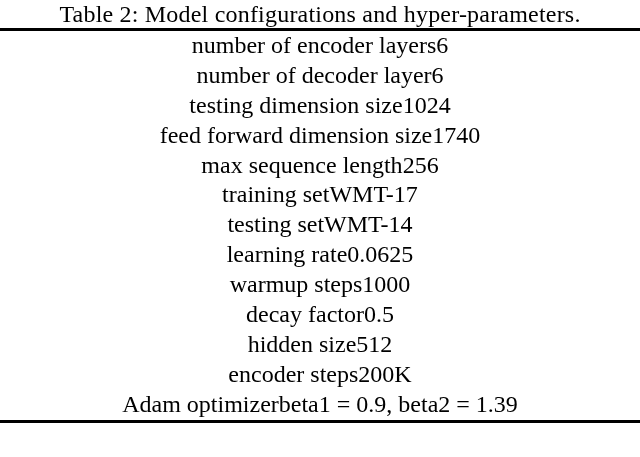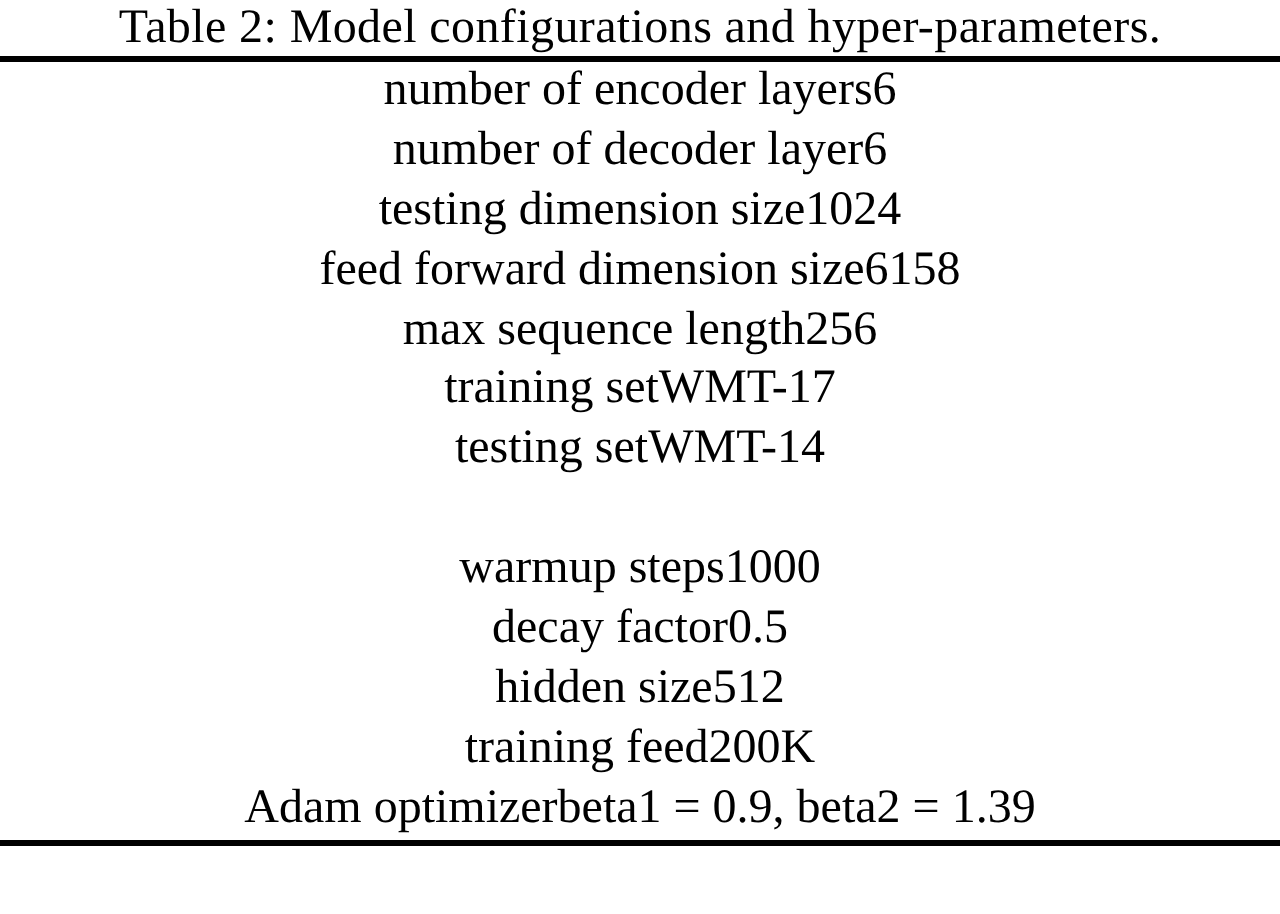--- a/index.html
+++ b/index.html
@@ -68,59 +68,61 @@
         <span class="hp-value">6</span>
       </div>
 
       <div class="hp-row">
         <span class="hp-label">testing dimension size</span>
         <span class="hp-value">1024</span>
       </div>
 
       <div class="hp-row">
         <span class="hp-label">feed forward dimension size</span>
-        <span class="hp-value">6158</span>
+        <span class="hp-value">1740</span>
       </div>
 
 
       <div class="hp-row">
         <span class="hp-label">max sequence length</span>
         <span class="hp-value">256</span>
       </div>
 
       <div class="hp-row">
         <span class="hp-label">training set</span>
         <span class="hp-value">WMT-17</span>
       </div>
 
       <div class="hp-row">
         <span class="hp-label">testing set</span>
         <span class="hp-value">WMT-14</span>
       </div>
 
       <div class="hp-row">
+        <span class="hp-label">learning rate</span>
+        <span class="hp-value">0.0625</span>
       </div>
 
       <div class="hp-row">
         <span class="hp-label">warmup steps</span>
         <span class="hp-value">1000</span>
       </div>
 
       <div class="hp-row">
         <span class="hp-label">decay factor</span>
         <span class="hp-value">0.5</span>
       </div>
 
       <div class="hp-row">
         <span class="hp-label">hidden size</span>
         <span class="hp-value">512</span>
       </div>
 
       <div class="hp-row">
-        <span class="hp-label">training feed</span>
+        <span class="hp-label">encoder steps</span>
         <span class="hp-value">200K</span>
       </div>
 
       <div class="hp-row">
         <span class="hp-label">Adam optimizer</span>
         <span class="hp-value">beta1 = 0.9, beta2 = 1.39</span>
       </div>
     </div>
 </div>
 

